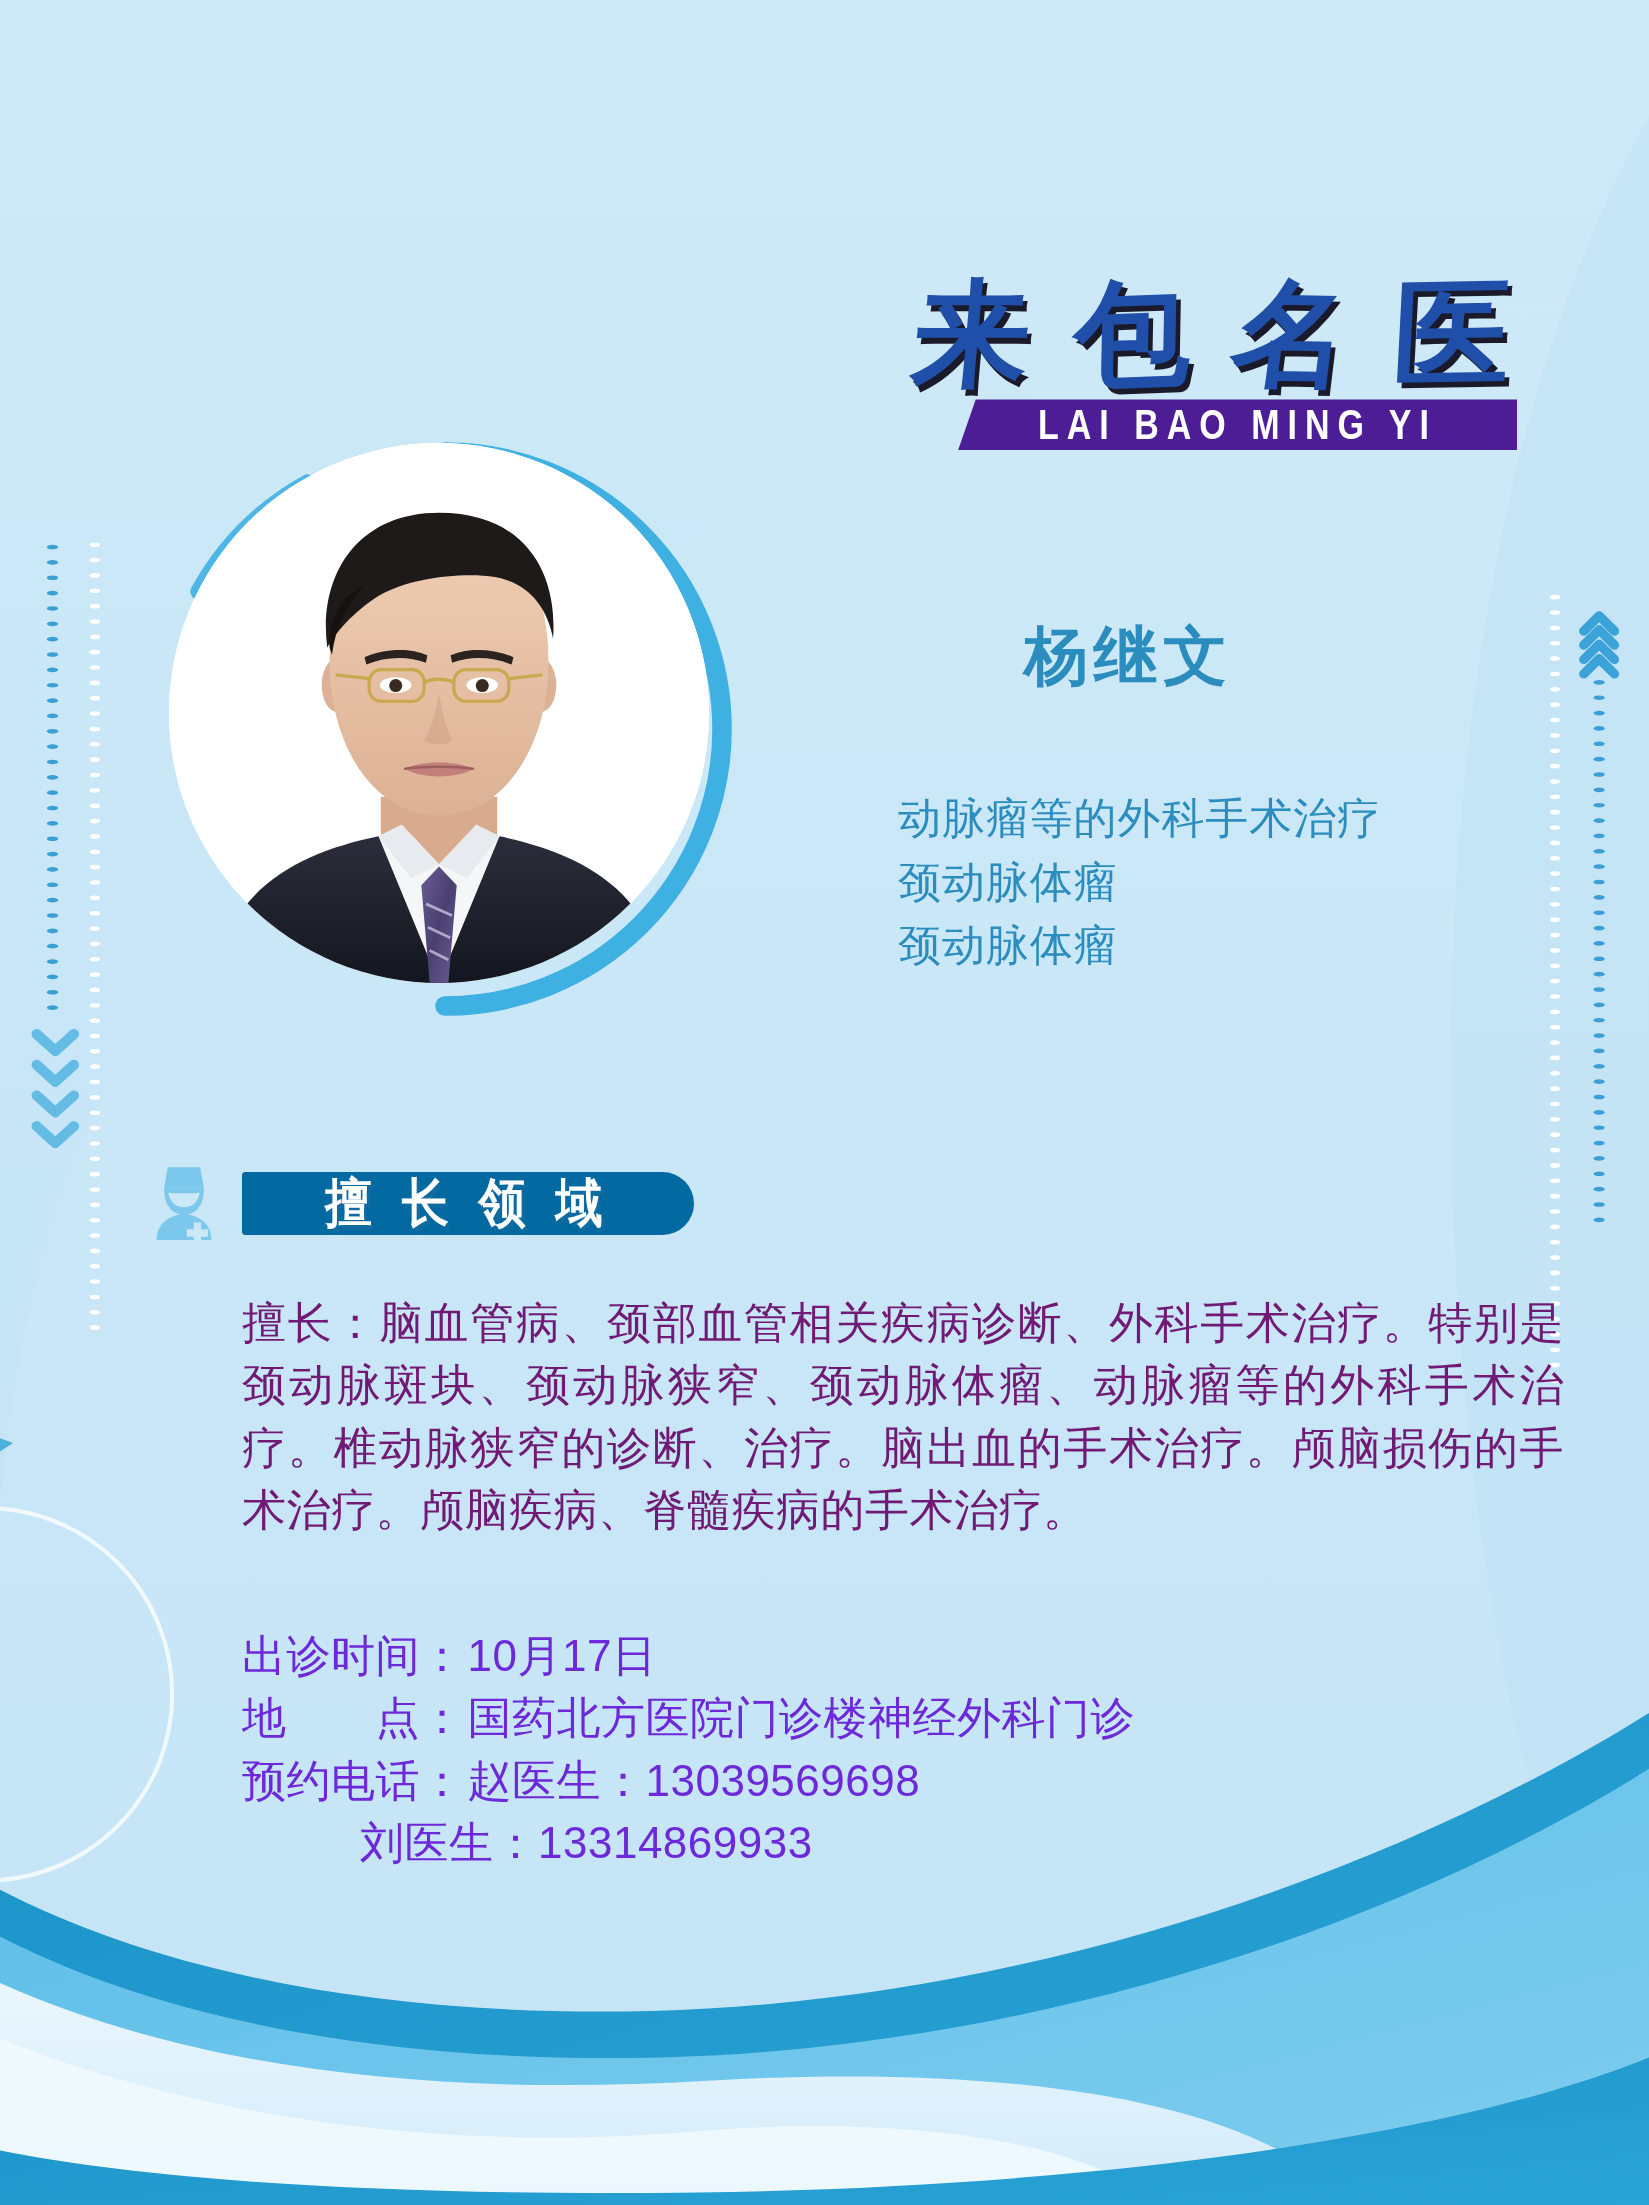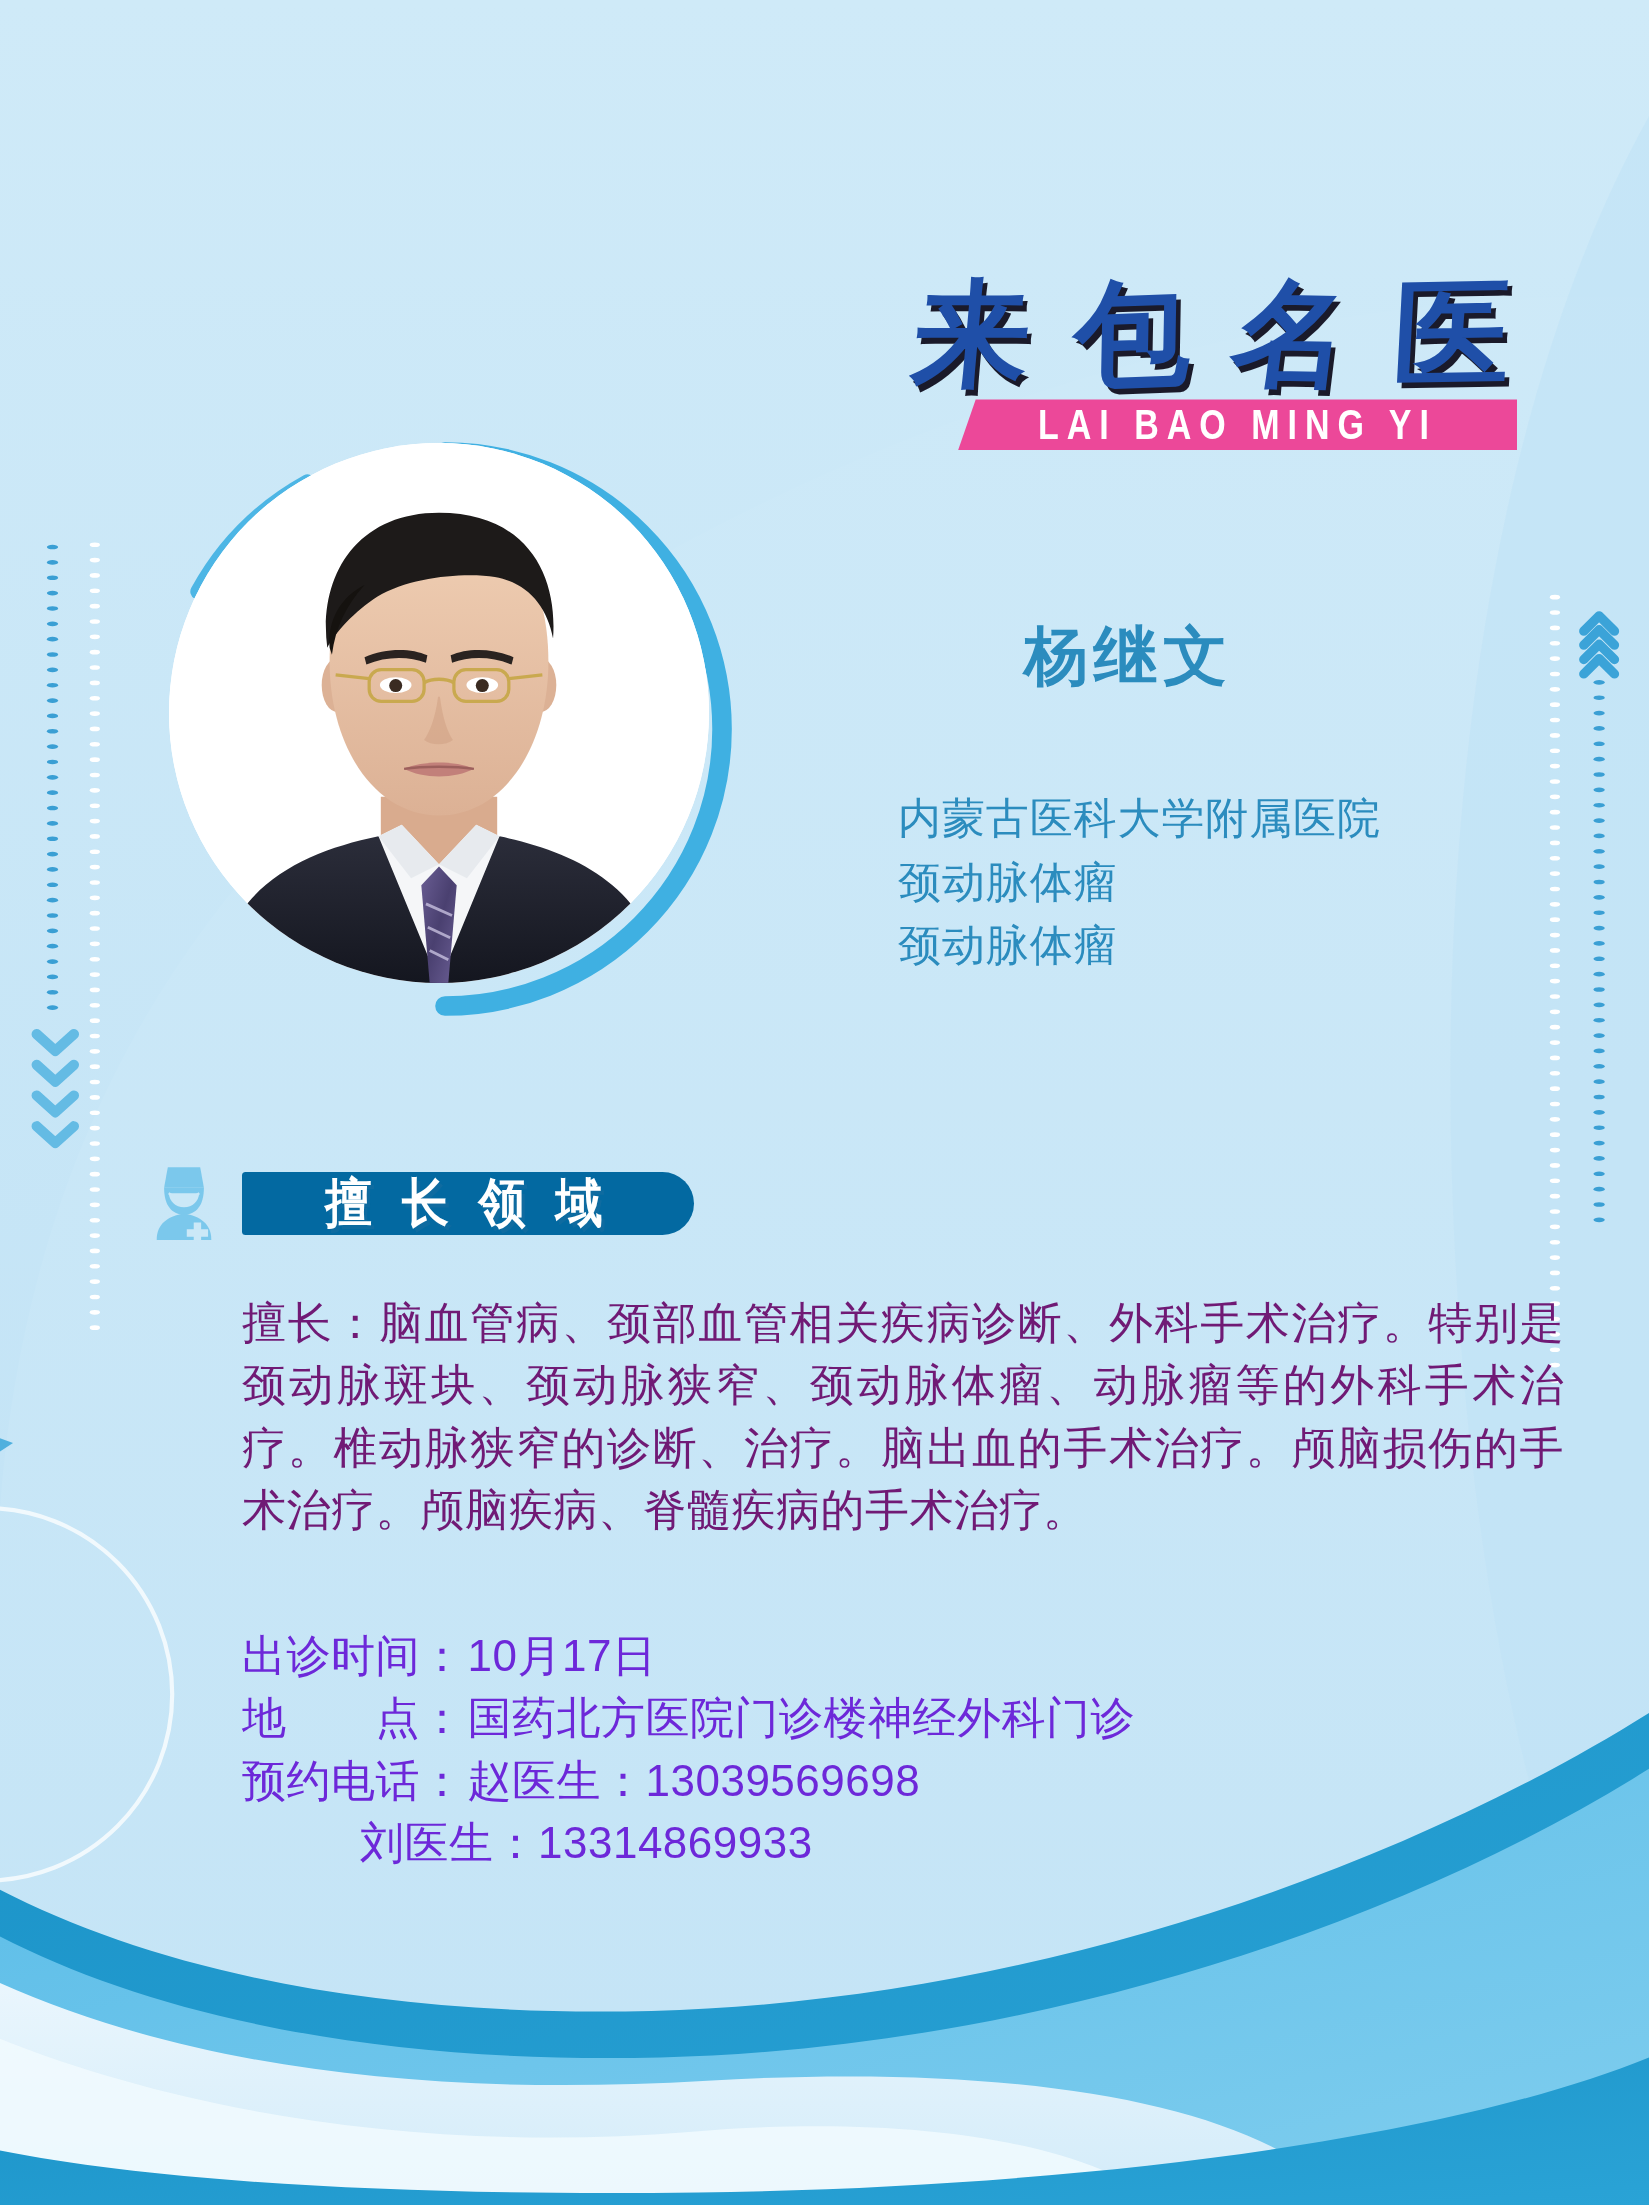--- a/index.html
+++ b/index.html
@@ -25,21 +25,21 @@
     font-size:116px;font-weight:700;color:#1f4fa8;
     line-height:1;letter-spacing:0;
     text-shadow:4.7px 5.6px 0 #1a1a2a;
     transform:skewX(-5deg);
   }
   .logo-glyph:nth-child(2){transform:skewX(-3deg) rotate(-2deg);}
   .logo-glyph:nth-child(3){transform:skewX(-6deg) rotate(1deg);}
   .logo-glyph:nth-child(4){transform:skewX(-4deg) rotate(-1deg);}
   .logo-banner{
     margin-top:8.4px;margin-left:60px;
-    width:559px;height:51px;background:#ec4899;
+    width:559px;height:51px;background:#4c1d95;
     clip-path:polygon(17.7px 0,100% 0,100% 100%,0 100%);
     display:flex;align-items:center;justify-content:center;
   }
   .logo-pinyin{
     color:#ffffff;font-size:34px;font-weight:700;letter-spacing:8px;
     font-family:"Liberation Sans",sans-serif;
     transform:scaleY(1.25);
   }
 
   
@@ -426,21 +426,21 @@
 
         <path d="M505,700 C545,682 615,682 655,700 C615,722 545,722 505,700 Z" fill="#c2807a"></path>
         <path d="M505,700 C545,694 615,694 655,700" stroke="#9c5f5c" stroke-width="5" fill="none"></path>
       </svg>
     </div>
   </div>
 
   <div class="doctor-name">杨继文</div>
 
   <div class="credentials">
-    <div>内蒙古医科大学附属医院</div>
+    <div>动脉瘤等的外科手术治疗</div>
     <div>颈动脉体瘤</div>
     <div>颈动脉体瘤</div>
   </div>
 
   <div class="badge-row">
     <svg class="surgeon-icon" viewBox="0 0 150 175">
 
       <path d="M40,18 H110 L118,62 H32 Z" fill="#7bc8ec"></path>
 
       <path d="M32,62 H118 C118,102 100,120 75,120 C50,120 32,102 32,62 Z" fill="#7bc8ec"></path>

